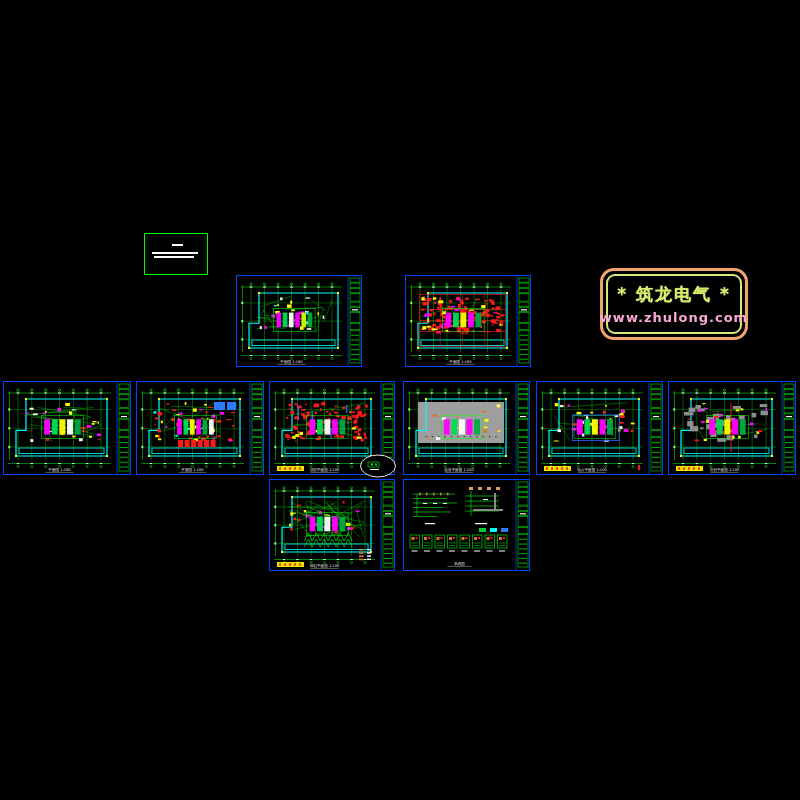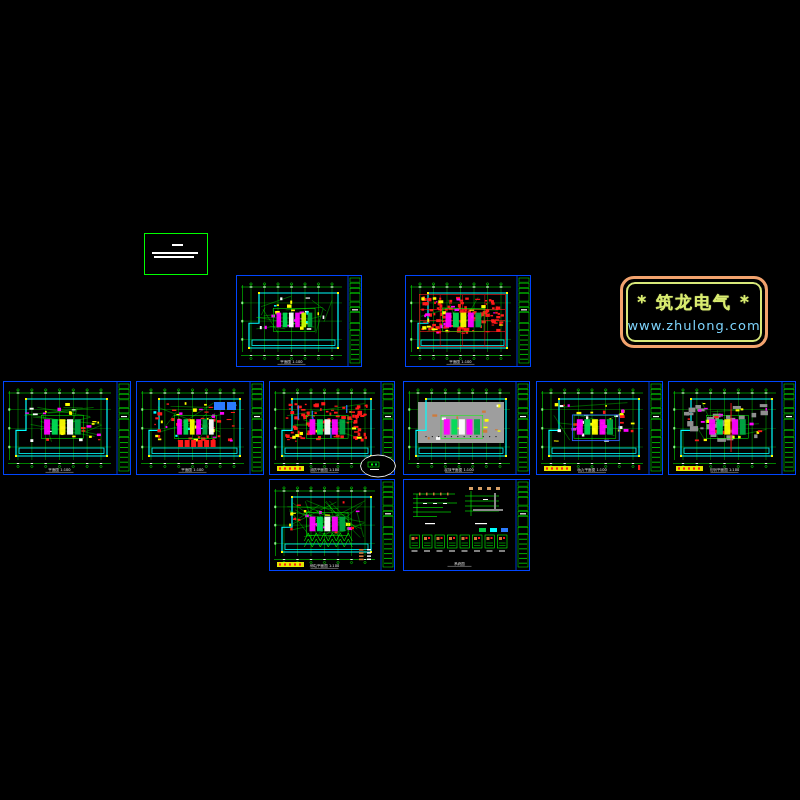--- a/index.html
+++ b/index.html
@@ -7,35 +7,35 @@
           font-family:"DejaVu Sans",sans-serif;}
   .sheet{position:absolute;}
   .sheet svg{display:block;overflow:visible;}
   #note-box{position:absolute;border:1px solid #00ff00;}
   #note-box .nline{position:absolute;background:#ffffff;}
   #logo{position:absolute;border:3px solid #f2a36e;border-radius:14px;background:#000;
         box-sizing:border-box;display:flex;flex-direction:column;align-items:center;justify-content:center;}
   #logo .inner{position:absolute;inset:3px;border:2px solid #d8e87a;border-radius:9px;}
   #logo .l1{position:relative;color:#d9ec70;font-weight:bold;font-size:17px;letter-spacing:2px;
             text-shadow:0 0 1px #d9ec70;white-space:nowrap;}
-  #logo .l2{position:relative;color:#7dd3fc;font-weight:normal;font-size:13px;margin-top:4px;
+  #logo .l2{position:relative;color:#f9a8d4;font-weight:bold;font-size:13px;margin-top:4px;
             letter-spacing:1px;white-space:nowrap;}
 </style>
 </head>
 <body>
 
 <div id="canvas">
 
   <div id="note-box" style="left: 144px; top: 233px; width: 62px; height: 40px;">
       <div class="nline" style="left: 27px; top: 10px; width: 11px; height: 2px;"></div>
       <div class="nline" style="left: 7px; top: 18px; width: 46px; height: 2px;"></div>
       <div class="nline" style="left: 9px; top: 22px; width: 40px; height: 1.5px;"></div>
     </div>
 
-  <div id="logo" style="left: 600px; top: 276px; width: 148px; height: 72px; margin-left: 20px;">
+  <div id="logo" style="left: 600px; top: 268px; width: 148px; height: 72px;">
     <div class="inner"></div>
     <div class="l1">*  筑龙电气  *</div>
     <div class="l2">www.zhulong.com</div>
   </div>
 
   <div id="sheets">
       <div class="sheet" style="left: 236px; top: 275px; width: 126px; height: 92px;">
         <svg viewBox="0 0 126 92" width="126" height="92">
           <rect x="0.5" y="0.5" width="125" height="91" fill="none" stroke="#0046ff" stroke-width="1"></rect>
           <line x1="112" y1="1" x2="112" y2="91" stroke="#0046ff" stroke-width="0.8"></line>

